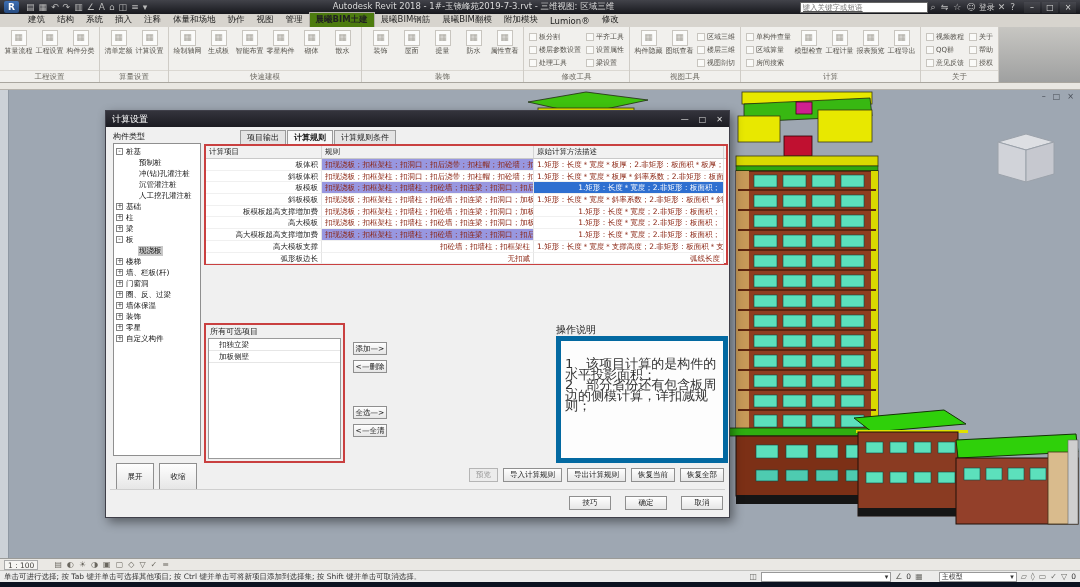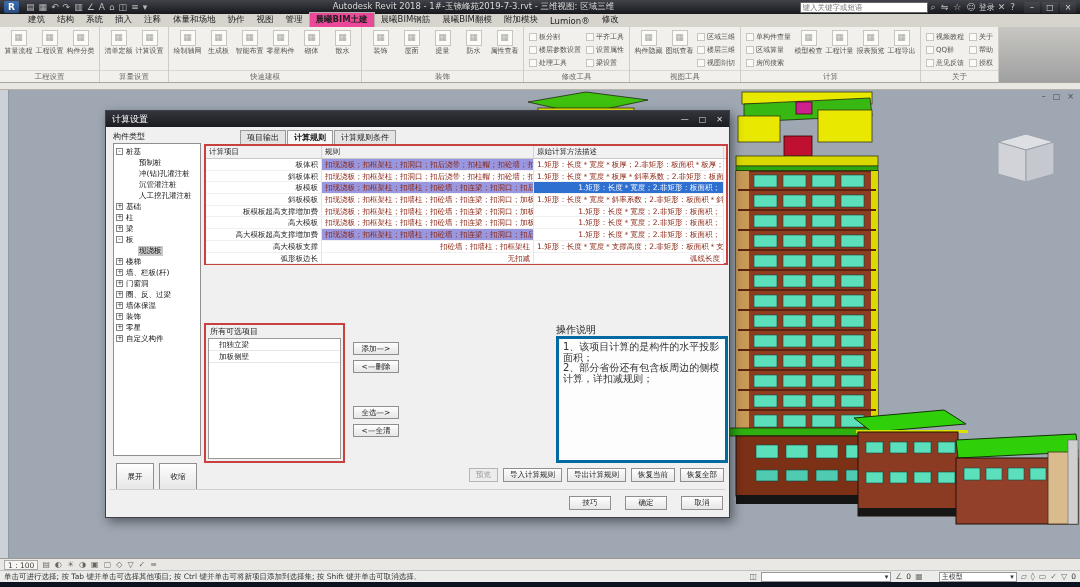--- a/index.html
+++ b/index.html
@@ -5,30 +5,30 @@
   *{margin:0;padding:0;box-sizing:border-box;}
   html,body{width:1080px;height:587px;overflow:hidden;}
   body{position:relative;font-family:"DejaVu Sans",sans-serif;background:#9ea7b2;font-size:9px;}
 
   
   .titlebar{position:absolute;left:0;top:0;width:1080px;height:14px;background:linear-gradient(#42434a,#17181d);color:#cfcfcf;display:flex;align-items:center;gap:3px;padding:0 4px;font-size:9px;}
   .appbtn{width:15px;height:12px;background:linear-gradient(#3d6fb4,#274b80);color:#fff;font-size:9px;font-weight:bold;display:flex;align-items:center;justify-content:center;border-radius:2px;}
   .qat{display:flex;gap:4px;margin-left:4px;}
   .qat span{color:#b9b9b9;font-size:9px;line-height:12px;}
   .tbar-title{flex:1;text-align:center;color:#d8d8d8;font-size:8.5px;white-space:nowrap;overflow:hidden;}
-  .searchbox{width:128px;height:11px;background:#fff;border:1px solid #666;font-size:7.5px;color:#555;padding:0 2px;font-family:"DejaVu Sans",sans-serif;}
+  .searchbox{width:128px;height:11px;background:#fff;border:1px solid #666;font-size:7.5px;color:#555;padding:0 2px;font-family:"DejaVu Sans",sans-serif;text-decoration:underline;}
   .ic-row{display:flex;gap:5px;align-items:center;color:#c2c2c2;}
   .signin{color:#cfcfcf;font-size:8px;}
   .winbtns{display:flex;gap:2px;margin-left:6px;}
   .winbtns span{width:16px;height:11px;display:flex;align-items:center;justify-content:center;color:#ddd;font-size:8px;background:rgba(255,255,255,.06);}
 
   
   .tabrow{position:absolute;left:0;top:14px;width:1080px;height:13px;background:#d7d4ce;display:flex;align-items:flex-end;padding-left:22px;font-size:8.5px;color:#222;}
   .rtab{padding:1px 6px 1px;white-space:nowrap;}
-  .rtab.active{background:#ec4899;border:1px solid #b2afa9;border-bottom:none;font-weight:bold;}
+  .rtab.active{background:#4d7c0f;border:1px solid #b2afa9;border-bottom:none;font-weight:bold;}
 
   
   .ribbon{position:absolute;left:0;top:27px;width:1080px;height:56px;background:#f1f0ed;border-bottom:1px solid #a9a69f;display:flex;overflow:hidden;}
   .rpanel{border-right:1px solid #cfccc6;display:flex;flex-direction:column;flex:0 0 auto;}
   .rpanel-body{flex:1;display:flex;align-items:flex-start;padding:2px 3px 0;}
   .rpanel-label{height:12px;text-align:center;font-size:7.5px;color:#6b6860;border-top:1px solid #dbd8d2;line-height:11px;}
   .rbigs{display:flex;}
   .rbig{width:31px;display:flex;flex-direction:column;align-items:center;text-align:center;font-size:7px;line-height:7.5px;color:#55524c;}
   .rbicon{width:16px;height:16px;border:1px solid #c8c5bf;background:#fbfbfa;color:#aaa79f;font-size:9px;display:flex;align-items:center;justify-content:center;margin:1px 0 2px;}
   .smallgrid{display:grid;grid-auto-flow:column;grid-template-rows:repeat(3,13px);column-gap:5px;margin:1px 2px 0;}
@@ -37,21 +37,21 @@
   .ribbon-empty{flex:1 1 0;min-width:0;background:linear-gradient(#c7c6c2,#9fa0a0);}
   .optionsbar{position:absolute;left:0;top:83px;width:1080px;height:7px;background:#e9e7e2;border-bottom:1px solid #b5b2ac;}
 
   
   .canvas{position:absolute;left:0;top:90px;width:1080px;height:468px;background:#9ea7b2;}
   .leftstrip{position:absolute;left:0;top:90px;width:9px;height:468px;background:#ccd1d7;border-right:1px solid #8e97a2;}
   .view-wc{position:absolute;top:92px;right:6px;display:flex;gap:7px;font-size:8px;color:#474c55;}
   .model-wrap{position:absolute;left:520px;top:90px;width:560px;height:468px;}
 
   
-  .viewbar{position:absolute;left:0;bottom:17px;width:1080px;height:12px;background:#eae8e4;border-top:1px solid #9b9b98;display:flex;align-items:center;gap:4px;padding-left:4px;font-size:8px;color:#44423e;}
+  .viewbar{position:absolute;left:0;bottom:17px;width:1080px;height:12px;background:#eae8e4;border-top:1px solid #9b9b98;display:flex;align-items:center;gap:16px;padding-left:4px;font-size:8px;color:#44423e;}
   .scalebox{border:1px solid #aaa;background:#f6f5f2;padding:0 3px;height:10px;line-height:9px;font-size:7.5px;}
   .vicon{font-size:8px;color:#6a675f;}
   .statusbar{position:absolute;left:0;bottom:5px;width:1080px;height:12px;background:#ececeb;border-top:1px solid #c2c2bf;display:flex;align-items:center;font-size:7.5px;color:#333;padding:0 4px;}
   .sb-hint{white-space:nowrap;overflow:hidden;flex:0 1 auto;}
   .sb-right{margin-left:auto;display:flex;align-items:center;gap:4px;}
   .sb-combo{height:10px;background:#fff;border:1px solid #999;font-size:7px;color:#333;display:flex;align-items:center;padding:0 2px;justify-content:space-between;}
   .sb-ic{color:#6a6a66;font-size:8px;}
   .taskbar-strip{position:absolute;left:0;bottom:0;width:1080px;height:5px;background:#0c1220;}
 
   
@@ -81,23 +81,23 @@
   .trow>div{padding:0 3px;border-right:1px solid #e4e4e4;border-bottom:1px solid #f0f0f0;white-space:nowrap;overflow:hidden;line-height:11.5px;}
   .c1{color:#1c1c1c;}
   .c2,.c3{color:#8a2310;}
   .c2.hl{background:#9897e0;}
   .c3.sel{background:#2e6fd0;color:#fff;}
   .redbox{position:absolute;border:2px solid #c94040;background:#f0f0f0;display:flex;flex-direction:column;}
   .redbox .bx-title{height:13px;font-size:8px;color:#222;padding:1px 4px;}
   .bx-list{flex:1;background:#fff;border:1px solid #9a9a9a;margin:0 2px 2px;overflow:hidden;}
   .litem{height:12px;line-height:11.5px;padding:0 10px;border-bottom:1px solid #e6e6e6;font-size:7.5px;color:#222;white-space:nowrap;}
   .litem.red{color:#e01818;}
-  .xferbtn{position:absolute;left:247px;width:46px;height:13px;}
+  .xferbtn{position:absolute;left:247px;width:34px;height:13px;}
   .notes-title{position:absolute;left:450px;top:196px;font-size:10px;color:#222;}
-  .notesbox{position:absolute;left:450px;top:209px;width:172px;height:127px;background:#fdfdfd;border:3px solid #0369a1;font-size:10px;color:#333;padding:3px 4px;line-height:10.5px;}
+  .notesbox{position:absolute;left:450px;top:209px;width:172px;height:127px;background:#fdfdfd;border:5px solid #0369a1;font-size:13px;color:#333;padding:18px 4px;line-height:10.5px;}
   .actionrow{position:absolute;top:341px;right:5px;display:flex;gap:5px;}
   .actionrow .btn{height:14px;padding:0 6px;}
   .dlg-sep{position:absolute;left:4px;right:4px;top:362px;border-top:1px solid #cfcfcf;}
   .footerrow{position:absolute;top:369px;right:6px;display:flex;gap:14px;}
   .footerrow .btn{width:42px;height:14px;}
 </style>
 </head>
 <body>
 
 <div class="titlebar">

